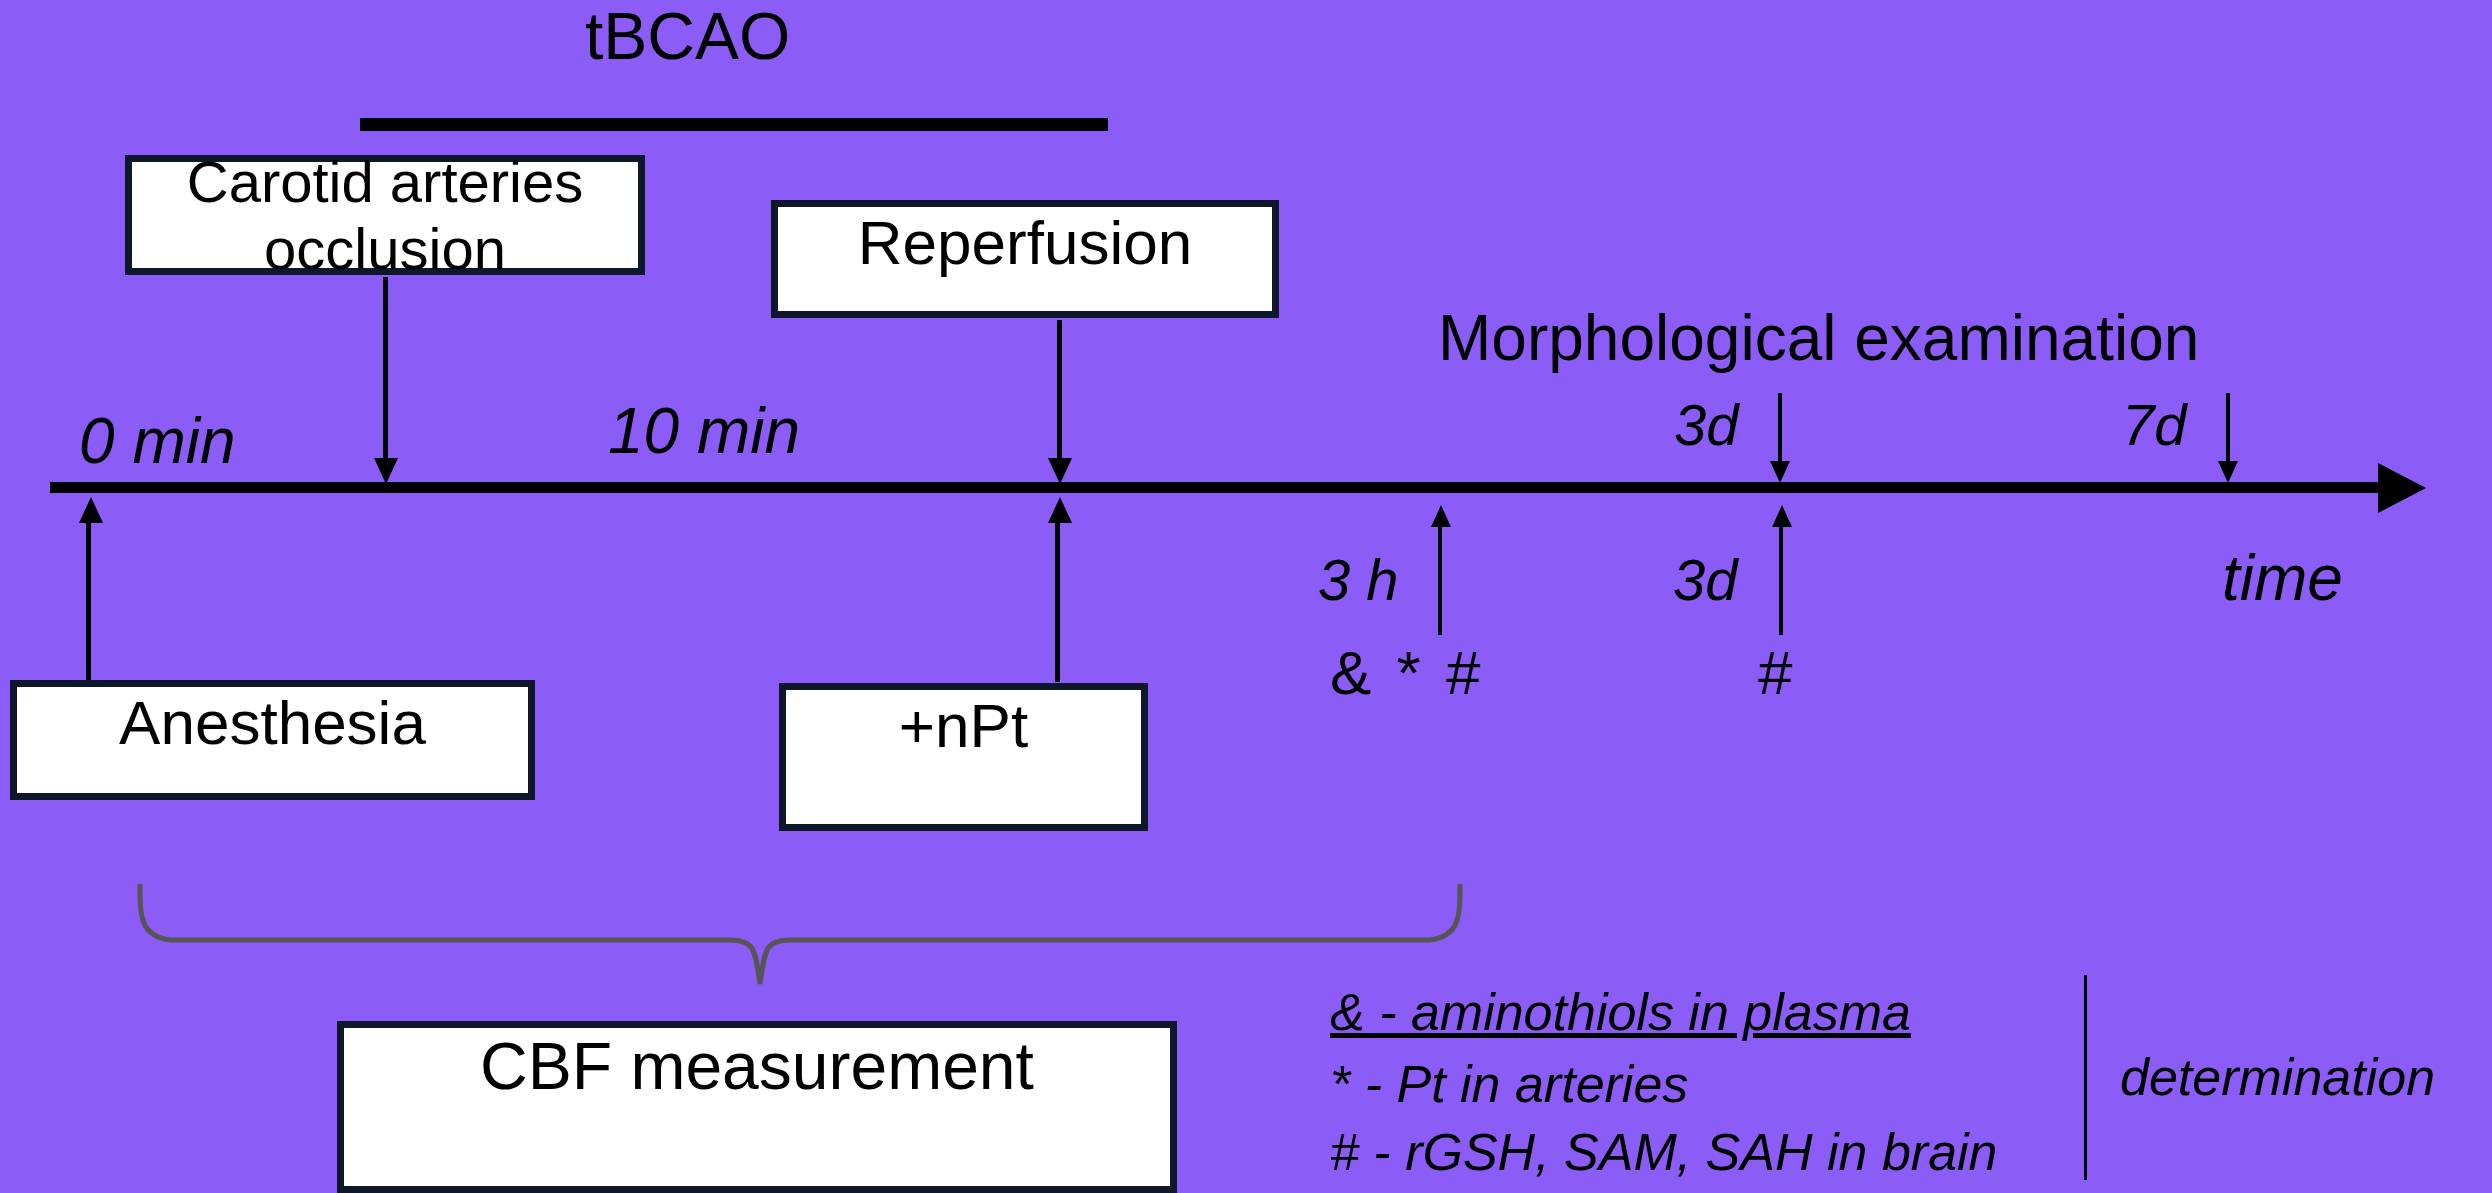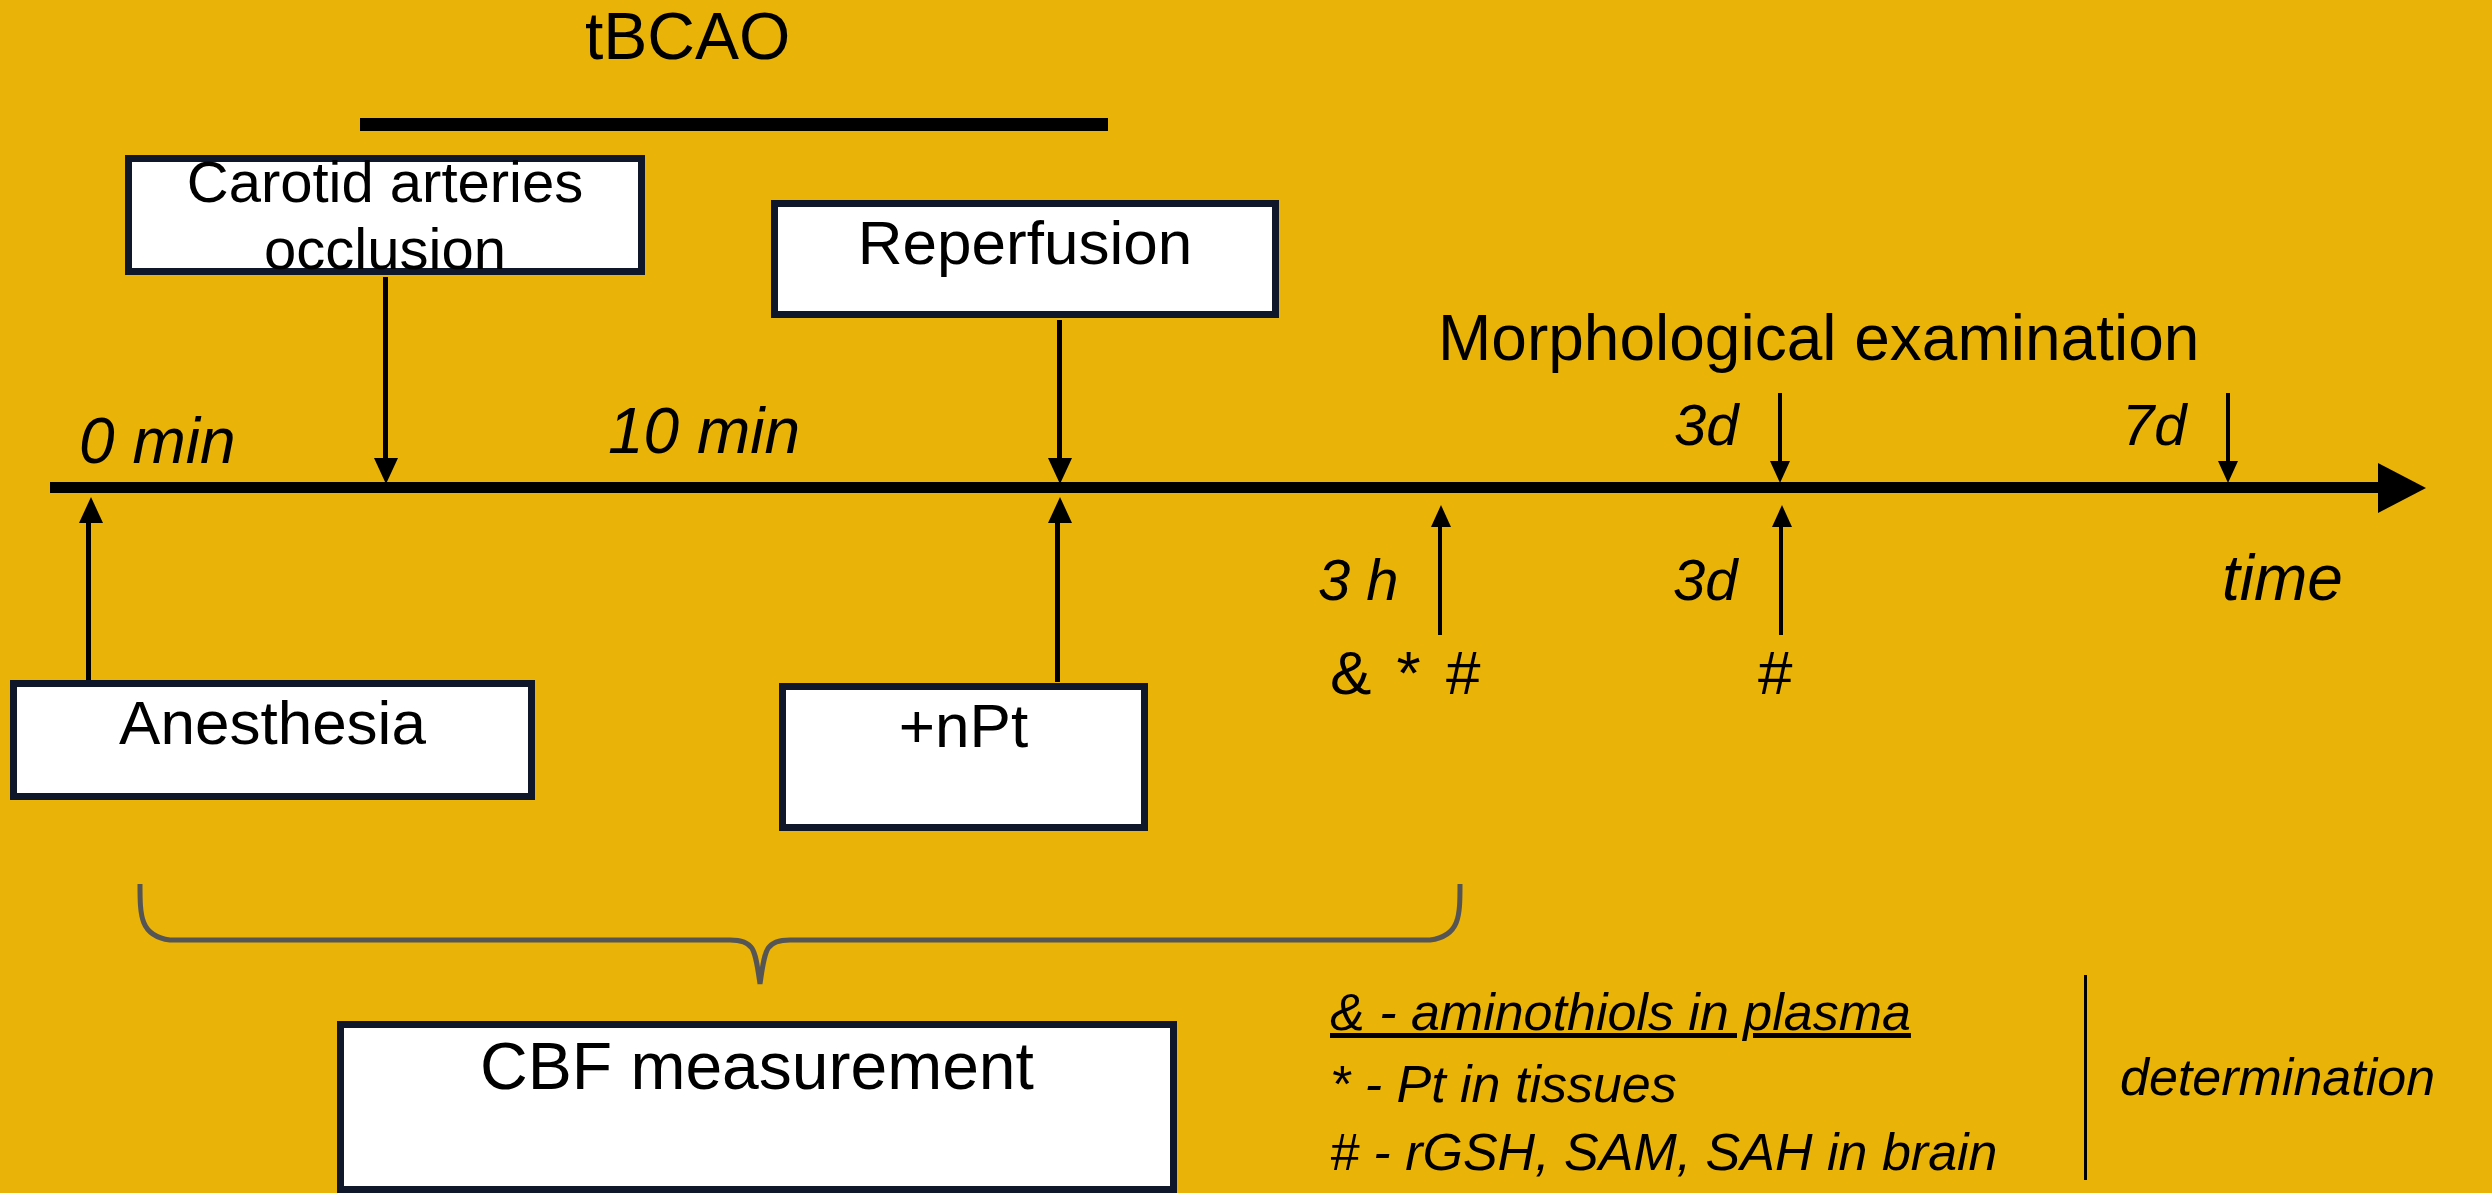--- a/index.html
+++ b/index.html
@@ -9,21 +9,21 @@
     background: #ffffff;
   }
   body {
     font-family: "Liberation Sans", sans-serif;
     color: #000000;
   }
   #diagram {
     position: relative;
     width: 2492px;
     height: 1193px;
-    background: #eab308;
+    background: #8b5cf6;
     overflow: hidden;
   }
 
   
   .txt {
     position: absolute;
     white-space: nowrap;
     color: #000;
     line-height: 1.05;
   }
@@ -173,20 +173,20 @@
   <svg id="cbf-brace" width="1360" height="140" style="left:130px; top:880px;" viewBox="0 0 1360 140" preserveAspectRatio="none">
     <path d="M 10,4 C 10,36 10,56 40,60 L 600,60 C 625,60 625,70 630,104
              C 635,70 635,60 660,60 L 1300,60 C 1330,56 1330,36 1330,4" fill="none" stroke="#555555" stroke-width="5"></path>
   </svg>
 
   <div class="ebox" style="left:337px; top:1021px; width:840px; height:172px; font-size:66px;">
     <span class="boxline">CBF measurement</span>
   </div>
 
   <div class="txt ital" style="left:1330px; top:985px; font-size:52px;text-decoration:underline;">&amp; - aminothiols in plasma</div>
-  <div class="txt ital" style="left:1330px; top:1057px; font-size:52px;">* - Pt in tissues</div>
+  <div class="txt ital" style="left:1330px; top:1057px; font-size:52px;">* - Pt in arteries</div>
   <div class="txt ital" style="left:1330px; top:1125px; font-size:52px;"># - rGSH, SAM, SAH in brain</div>
 
   <div id="legend-divider" style="left:2084px; top:975px; height:205px;"></div>
 
   <div class="txt ital" style="left:2120px; top:1050px; font-size:52px;">determination</div>
 
 </div>
 
 </body></html>

